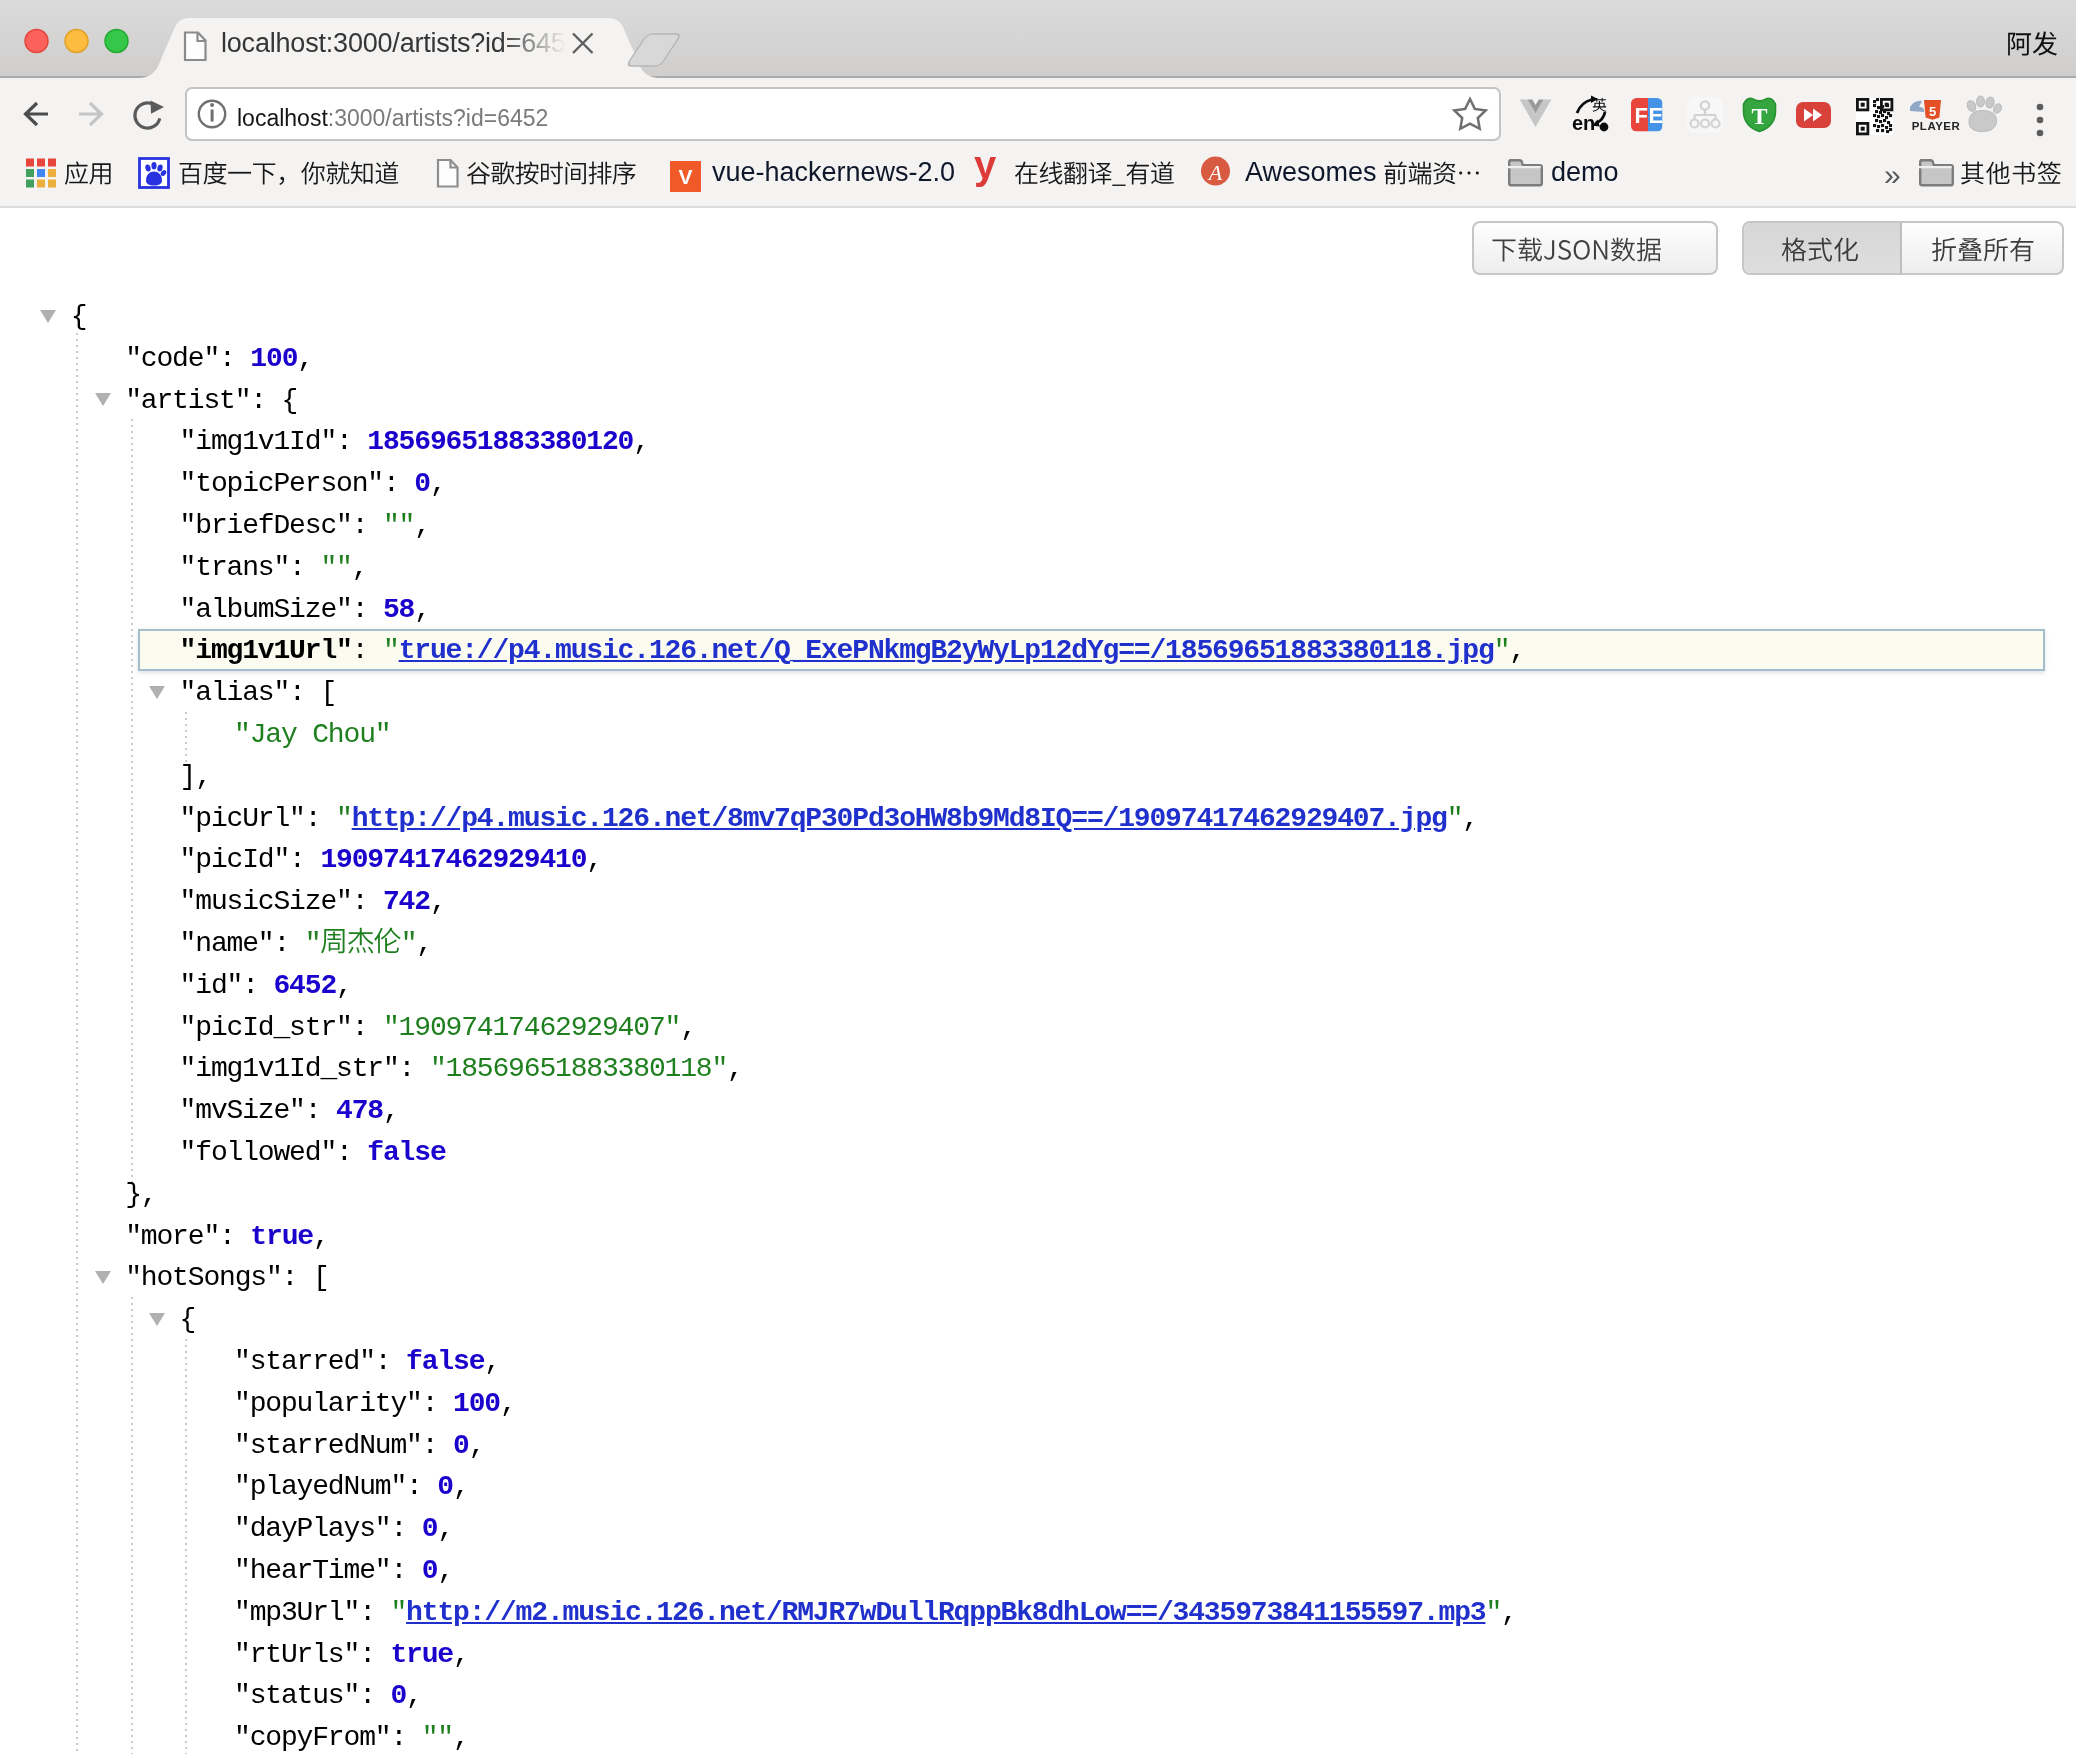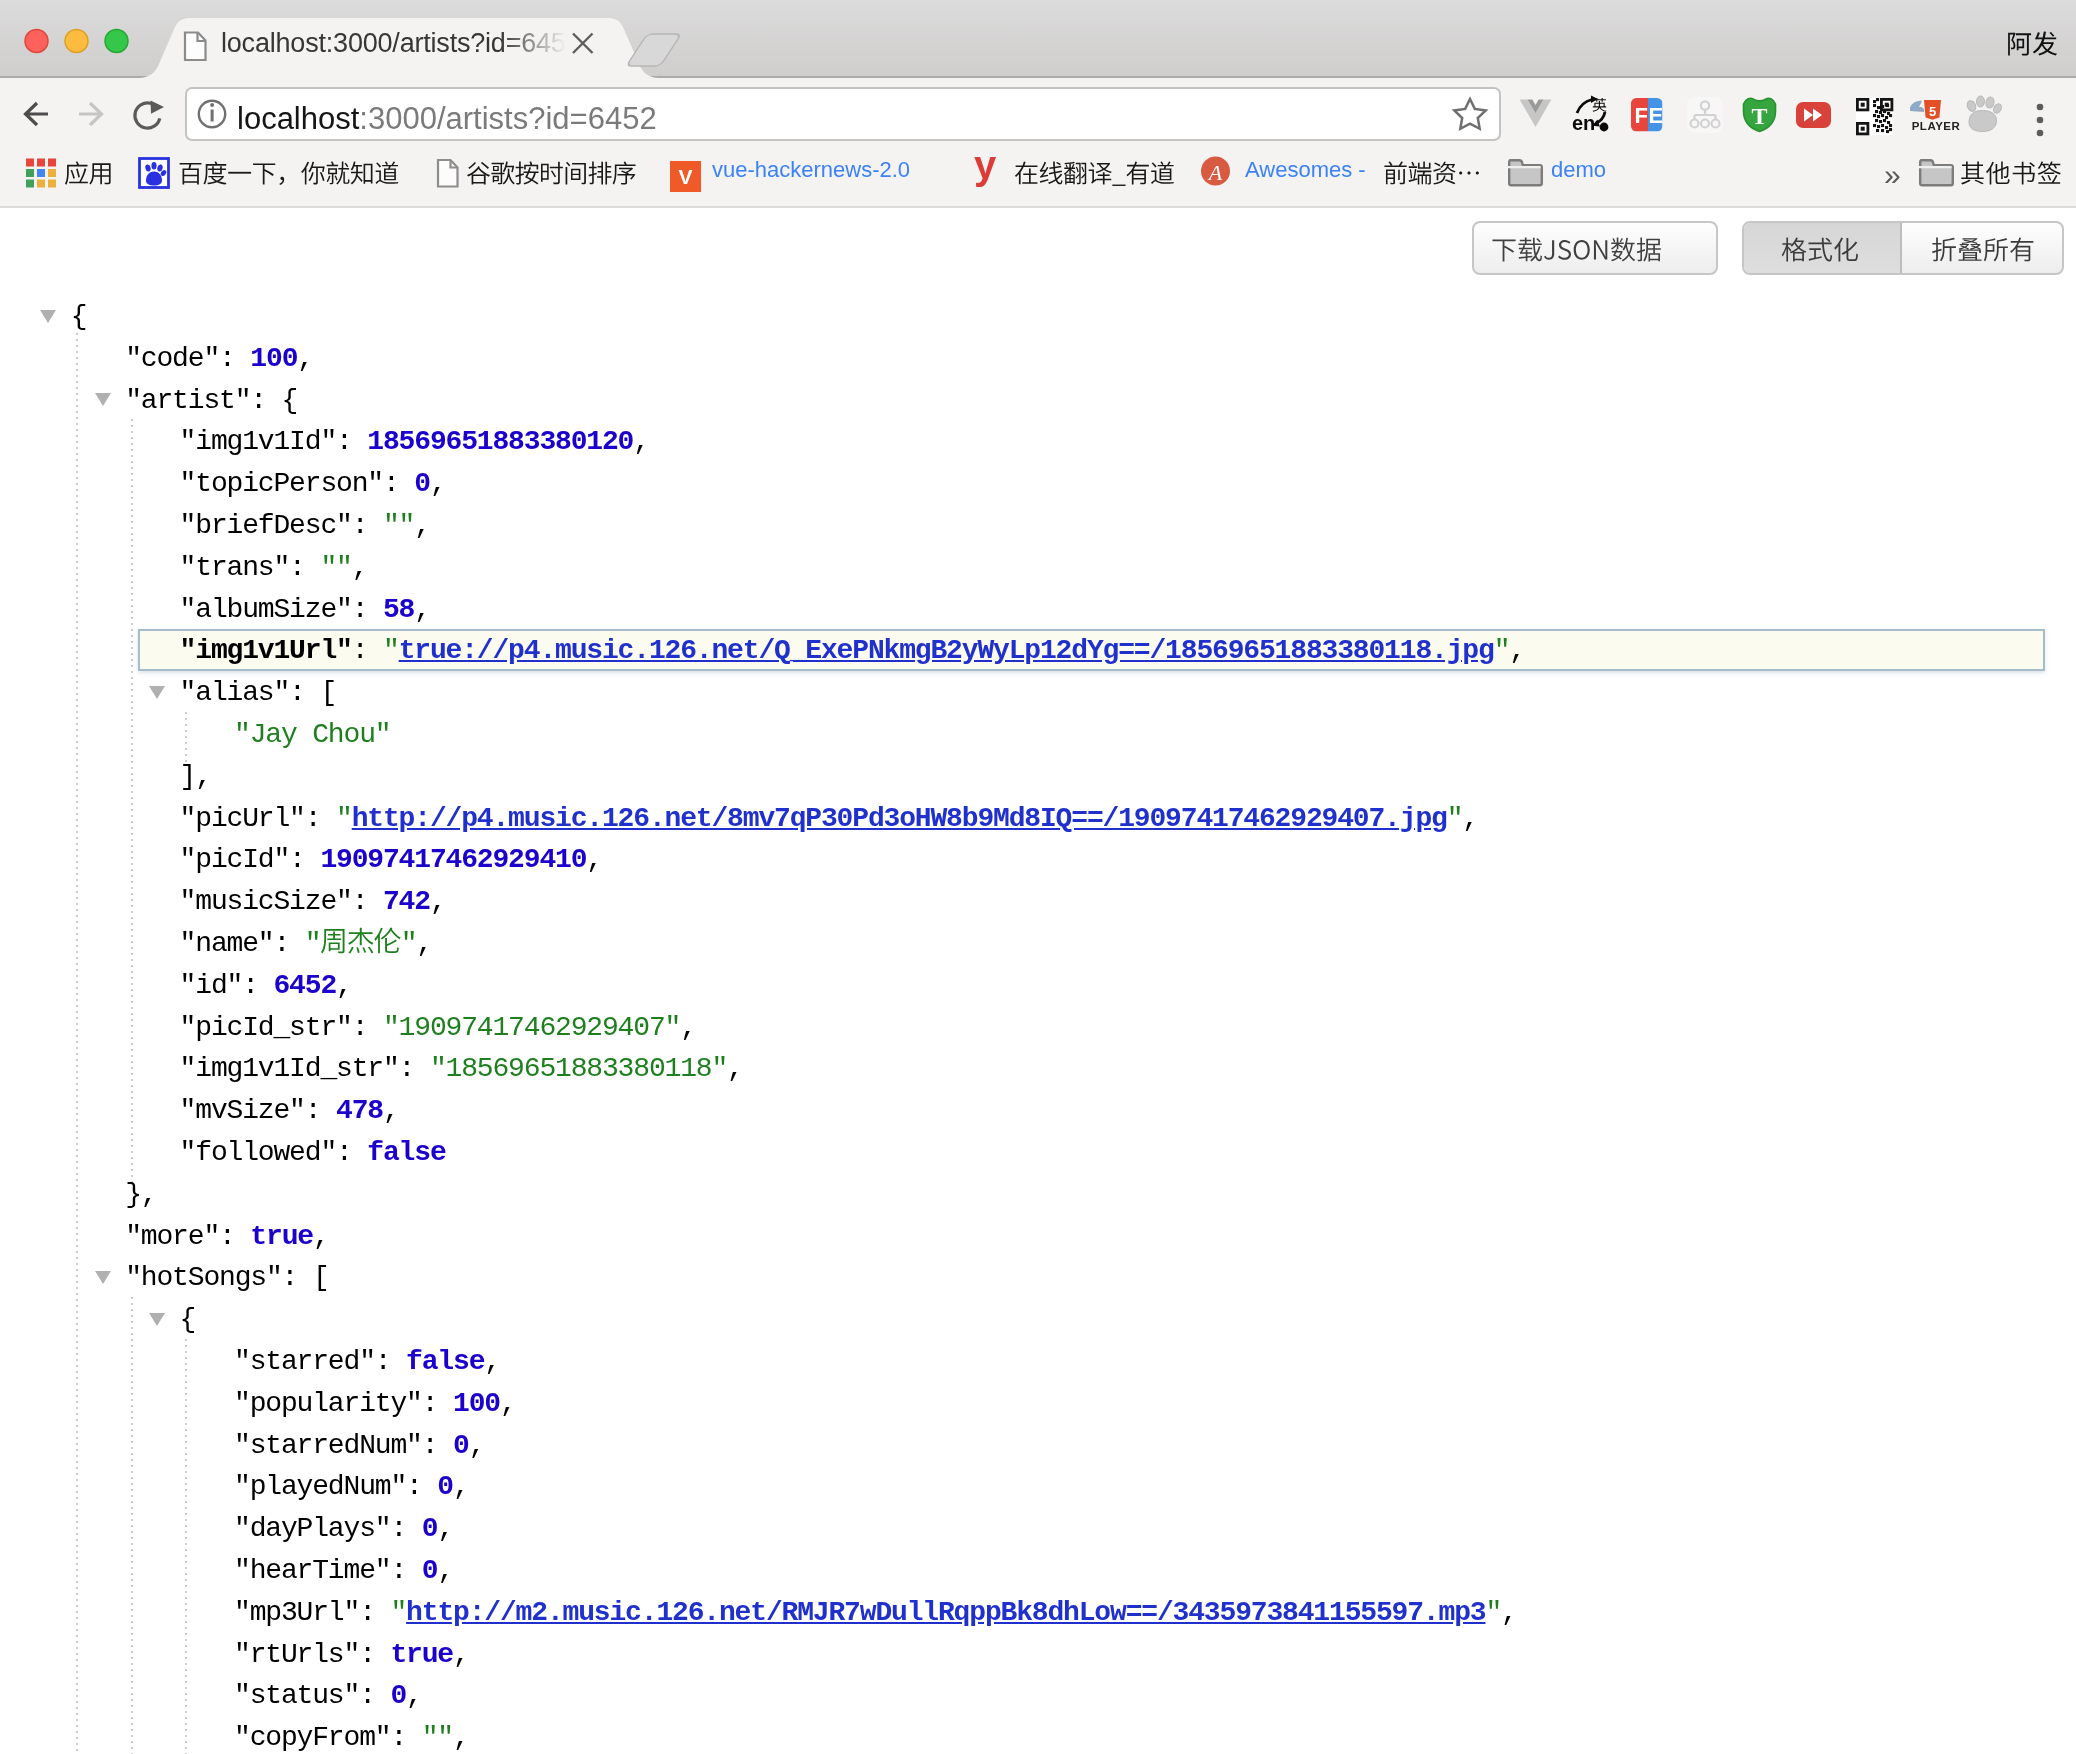--- a/index.html
+++ b/index.html
@@ -2,22 +2,22 @@
 <html><head><meta charset="utf-8"><style>
 *{margin:0;padding:0;box-sizing:border-box}
 html,body{width:2076px;height:1754px;overflow:hidden;background:#fff;font-family:"Liberation Sans",sans-serif;position:relative}
 #bgtab{position:absolute;left:0;top:0;width:2076px;height:78px;background:linear-gradient(180deg,#dcdbdb,#cfcecd);border-bottom:2px solid #ababab}
 #bgtool{position:absolute;left:0;top:78px;width:2076px;height:75px;background:#f4f3f2}
 #bgbm{position:absolute;left:0;top:153px;width:2076px;height:55px;background:#f4f3f2;border-bottom:2px solid #dcdcdc}
 #ov,#ov2{position:absolute;left:0;top:0}
 #tabtitle{position:absolute;left:221px;top:28px;width:345px;height:36px;overflow:hidden;font-size:27px;letter-spacing:-0.2px;color:#363636;white-space:nowrap}
 #tabfade{position:absolute;left:500px;top:26px;width:66px;height:40px;background:linear-gradient(90deg,rgba(244,243,242,0),#f4f3f2)}
 #urlbar{position:absolute;left:185px;top:87px;width:1316px;height:54px;background:#fff;border:2px solid #c3c3c3;border-radius:7px}
-#urltext{position:absolute;left:237px;top:101px;font-size:31px;color:#7a7a7a;line-height:35px}
-.bml{position:absolute;top:157px;font-size:22px;color:#3b82f6}
+#urltext{position:absolute;left:237px;top:101px;font-size:23px;color:#7a7a7a;line-height:35px}
+.bml{position:absolute;top:157px;font-size:27px;color:#0f172a}
 .btn{position:absolute;height:54px;border:2px solid #c6c6c6;border-radius:8px;background:linear-gradient(180deg,#fefefe,#ededed)}
 .seg{position:absolute;height:50px;background:linear-gradient(180deg,#d6d6d6,#dedede);border-radius:6px 0 0 6px}
 #tree{position:absolute;left:0;top:296.0px;width:2076px}
 .r{height:41.8px;line-height:41.8px;font-family:"Liberation Mono",monospace;font-size:28px;letter-spacing:-1.16px;color:#000;white-space:pre}
 .n{color:#1A01CC}
 .s{color:#1E7F1E}
 .a{color:#2030CC;text-decoration:underline}
 .k{color:#000}
 .tri{position:absolute;width:0;height:0;border-left:8.5px solid transparent;border-right:8.5px solid transparent;border-top:13.5px solid #b0b0b0}
 .dl{position:absolute;width:2px;background:repeating-linear-gradient(180deg,#cbcbcb 0,#cbcbcb 2px,transparent 2px,transparent 6px)}

